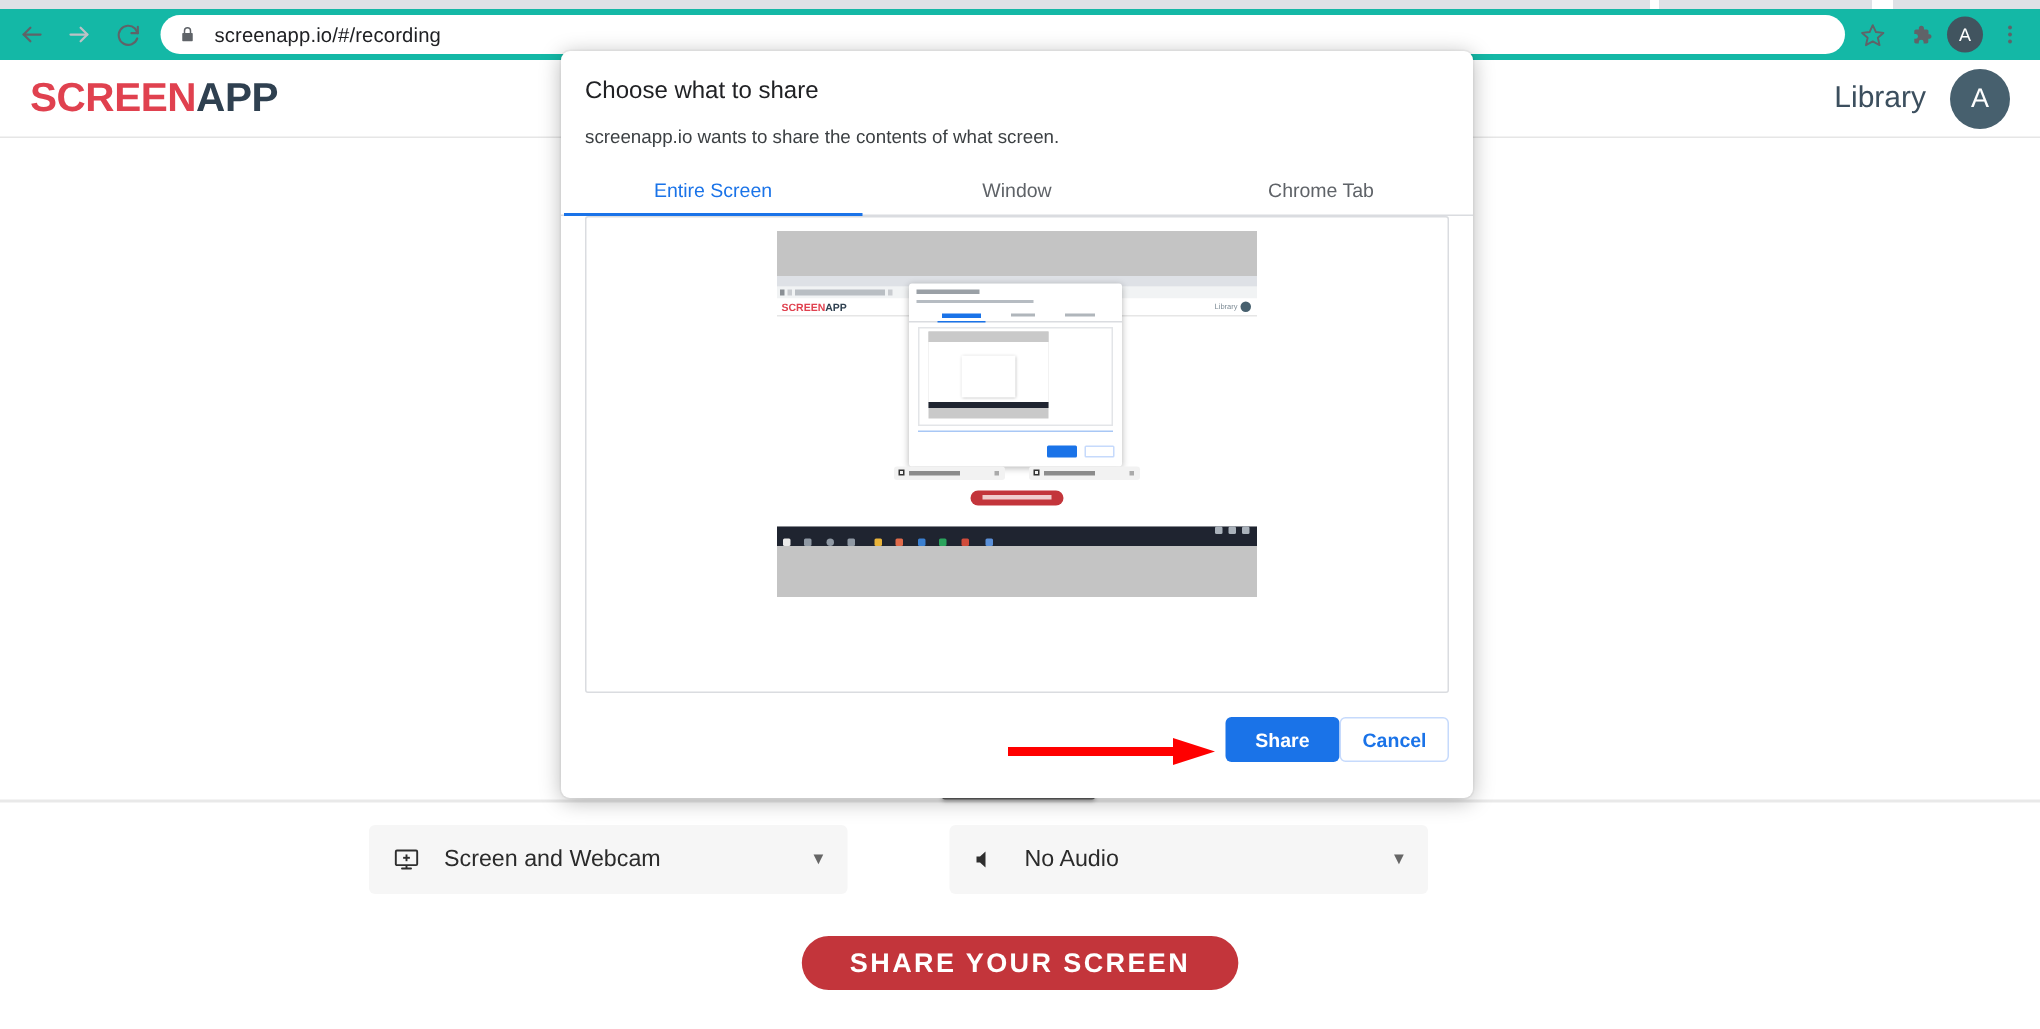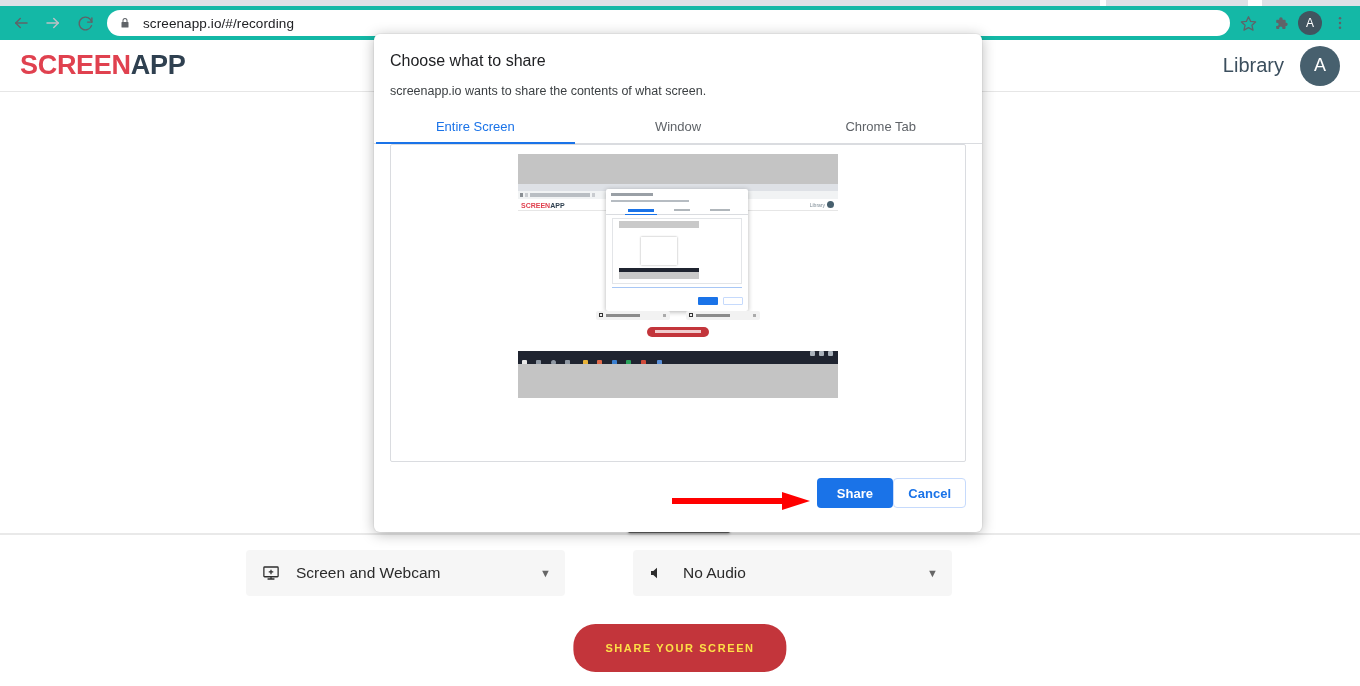--- a/index.html
+++ b/index.html
@@ -107,24 +107,24 @@
     padding: 0 14px 0 16px;
     position: relative;
   }
   .select-icon { width: 20px; height: 20px; margin-right: 14px; display:flex; align-items:center; color:#2e2e2e; }
   .select-label { font-size: 15.5px; color: #2b2b2b; flex: 1; }
   .caret { color: #666; font-size: 11px; }
 
   .share-screen-btn {
     position: absolute; left: 50%; transform: translateX(-50%);
     top: 624px;
-    background: #c3353b; color: #fde047;
+    background: #c3353b; color: #ffffff;
     border: none; border-radius: 22px;
-    height: 48px; padding: 0 32px;
-    font-size: 11px; font-weight: 700; letter-spacing: 1.6px;
+    height: 36px; padding: 0 32px;
+    font-size: 18px; font-weight: 700; letter-spacing: 1.6px;
     font-family: "Liberation Sans", sans-serif;
     cursor: pointer;
   }
 
   
   .share-dialog {
     position: absolute; left: 374px; top: 34px;
     width: 608px; height: 498px;
     background: #ffffff;
     border-radius: 6px;

